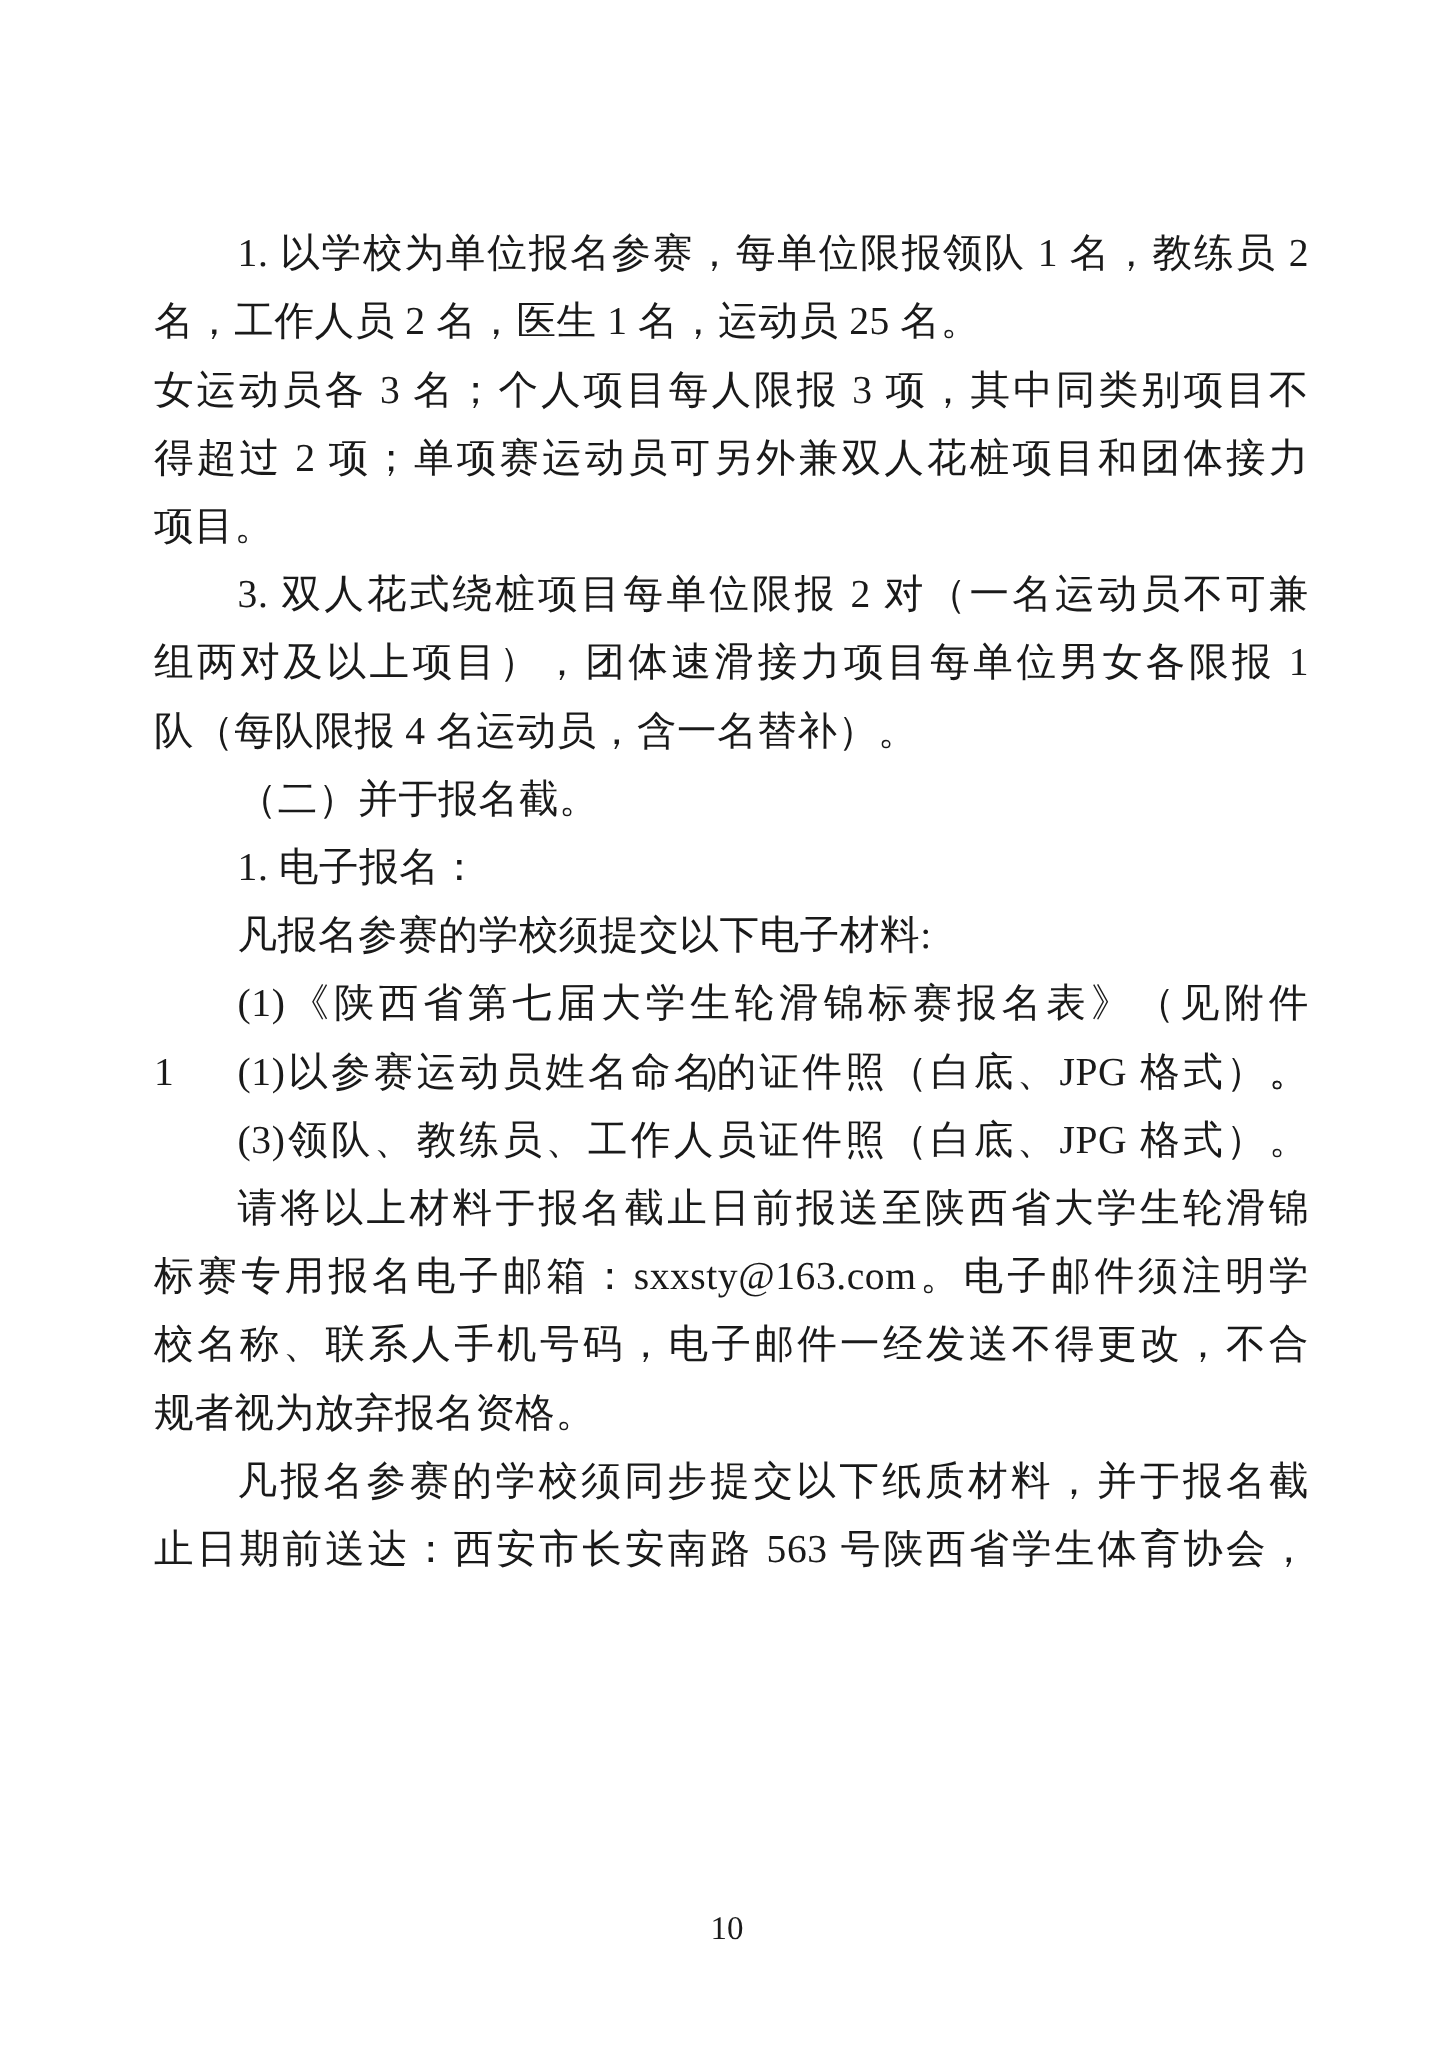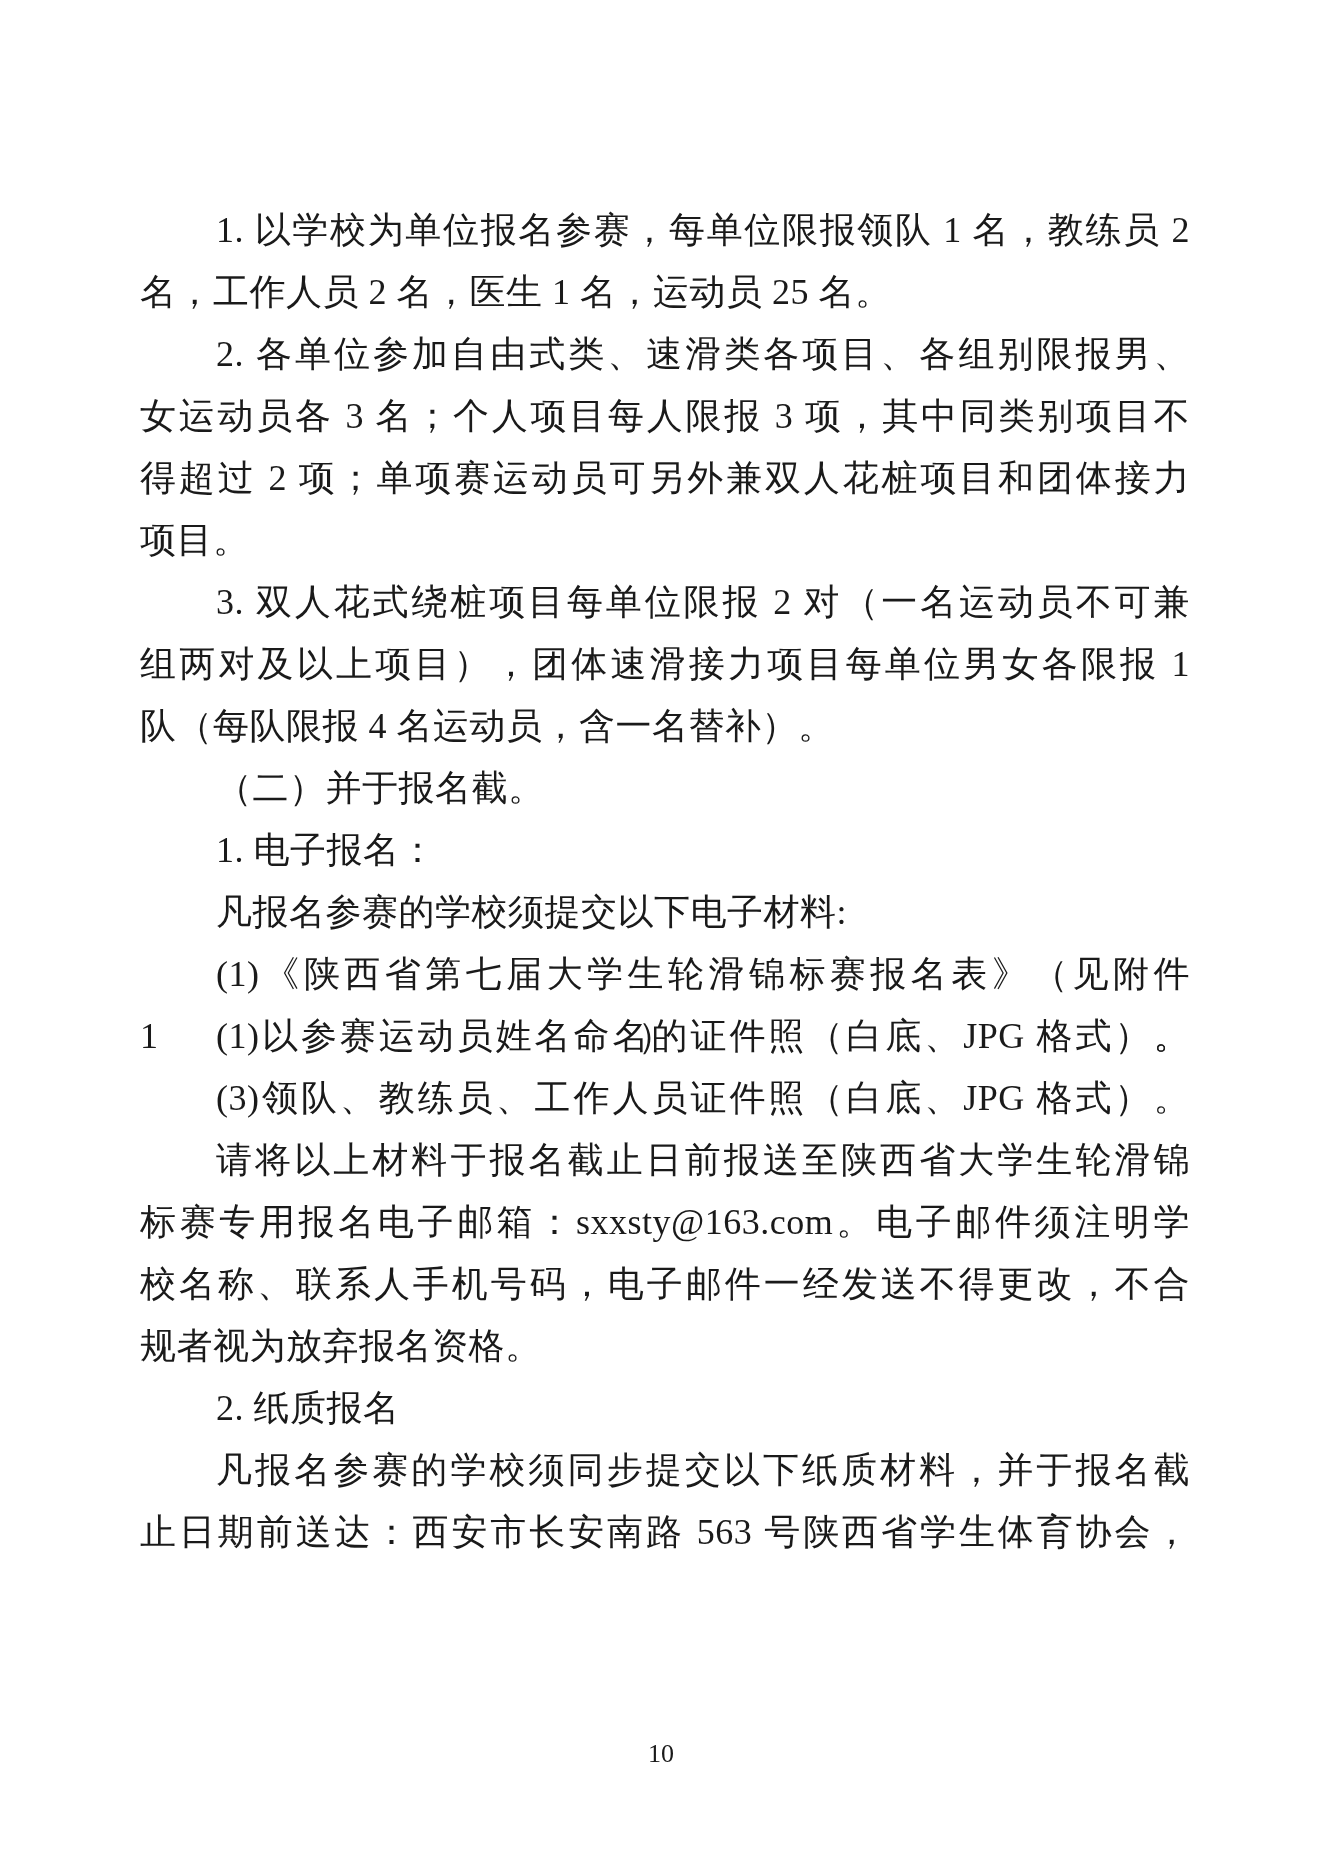--- a/index.html
+++ b/index.html
@@ -36,47 +36,45 @@
   }
   .line.indent {
     text-indent: 76px;
   }
   .page-number {
     position: absolute;
     top: 1736px;
     left: 0;
     width: 100%;
     text-align: center;
-    font-size: 26px;
+    font-size: 30px;
     line-height: 36px;
     color: #1a1a1a;
   }
 </style>
 </head>
 <body>
 
 <div class="page" style="background: rgb(255, 255, 255); color: rgb(26, 26, 26);">
   <div class="content" id="doc-content">
       <div class="line indent justify">1. 以学校为单位报名参赛，每单位限报领队 1 名，教练员 2</div>
       <div class="line">名，工作人员 2 名，医生 1 名，运动员 25 名。</div>
-      <div class="line indent justify">2. 各单位参加自由式类、速滑类各项目、各组别限报男、</div>
       <div class="line justify">女运动员各 3 名；个人项目每人限报 3 项，其中同类别项目不</div>
       <div class="line justify">得超过 2 项；单项赛运动员可另外兼双人花桩项目和团体接力</div>
       <div class="line">项目。</div>
       <div class="line indent justify">3. 双人花式绕桩项目每单位限报 2 对（一名运动员不可兼</div>
       <div class="line justify">组两对及以上项目），团体速滑接力项目每单位男女各限报 1</div>
       <div class="line">队（每队限报 4 名运动员，含一名替补）。</div>
       <div class="line indent">（二）并于报名截。</div>
       <div class="line indent">1. 电子报名：</div>
       <div class="line indent">凡报名参赛的学校须提交以下电子材料:</div>
       <div class="line indent justify">(1)《陕西省第七届大学生轮滑锦标赛报名表》（见附件 1）。</div>
       <div class="line indent justify">(1)以参赛运动员姓名命名的证件照（白底、JPG 格式）。</div>
       <div class="line indent justify">(3)领队、教练员、工作人员证件照（白底、JPG 格式）。</div>
       <div class="line indent justify">请将以上材料于报名截止日前报送至陕西省大学生轮滑锦</div>
       <div class="line justify">标赛专用报名电子邮箱：sxxsty@163.com。电子邮件须注明学</div>
       <div class="line justify">校名称、联系人手机号码，电子邮件一经发送不得更改，不合</div>
       <div class="line">规者视为放弃报名资格。</div>
-      <div class="line indent">2. 纸质报名</div>
       <div class="line indent justify">凡报名参赛的学校须同步提交以下纸质材料，并于报名截</div>
       <div class="line justify">止日期前送达：西安市长安南路 563 号陕西省学生体育协会，</div>
     </div>
   <div class="page-number">10</div>
 </div>
 
 </body></html>

